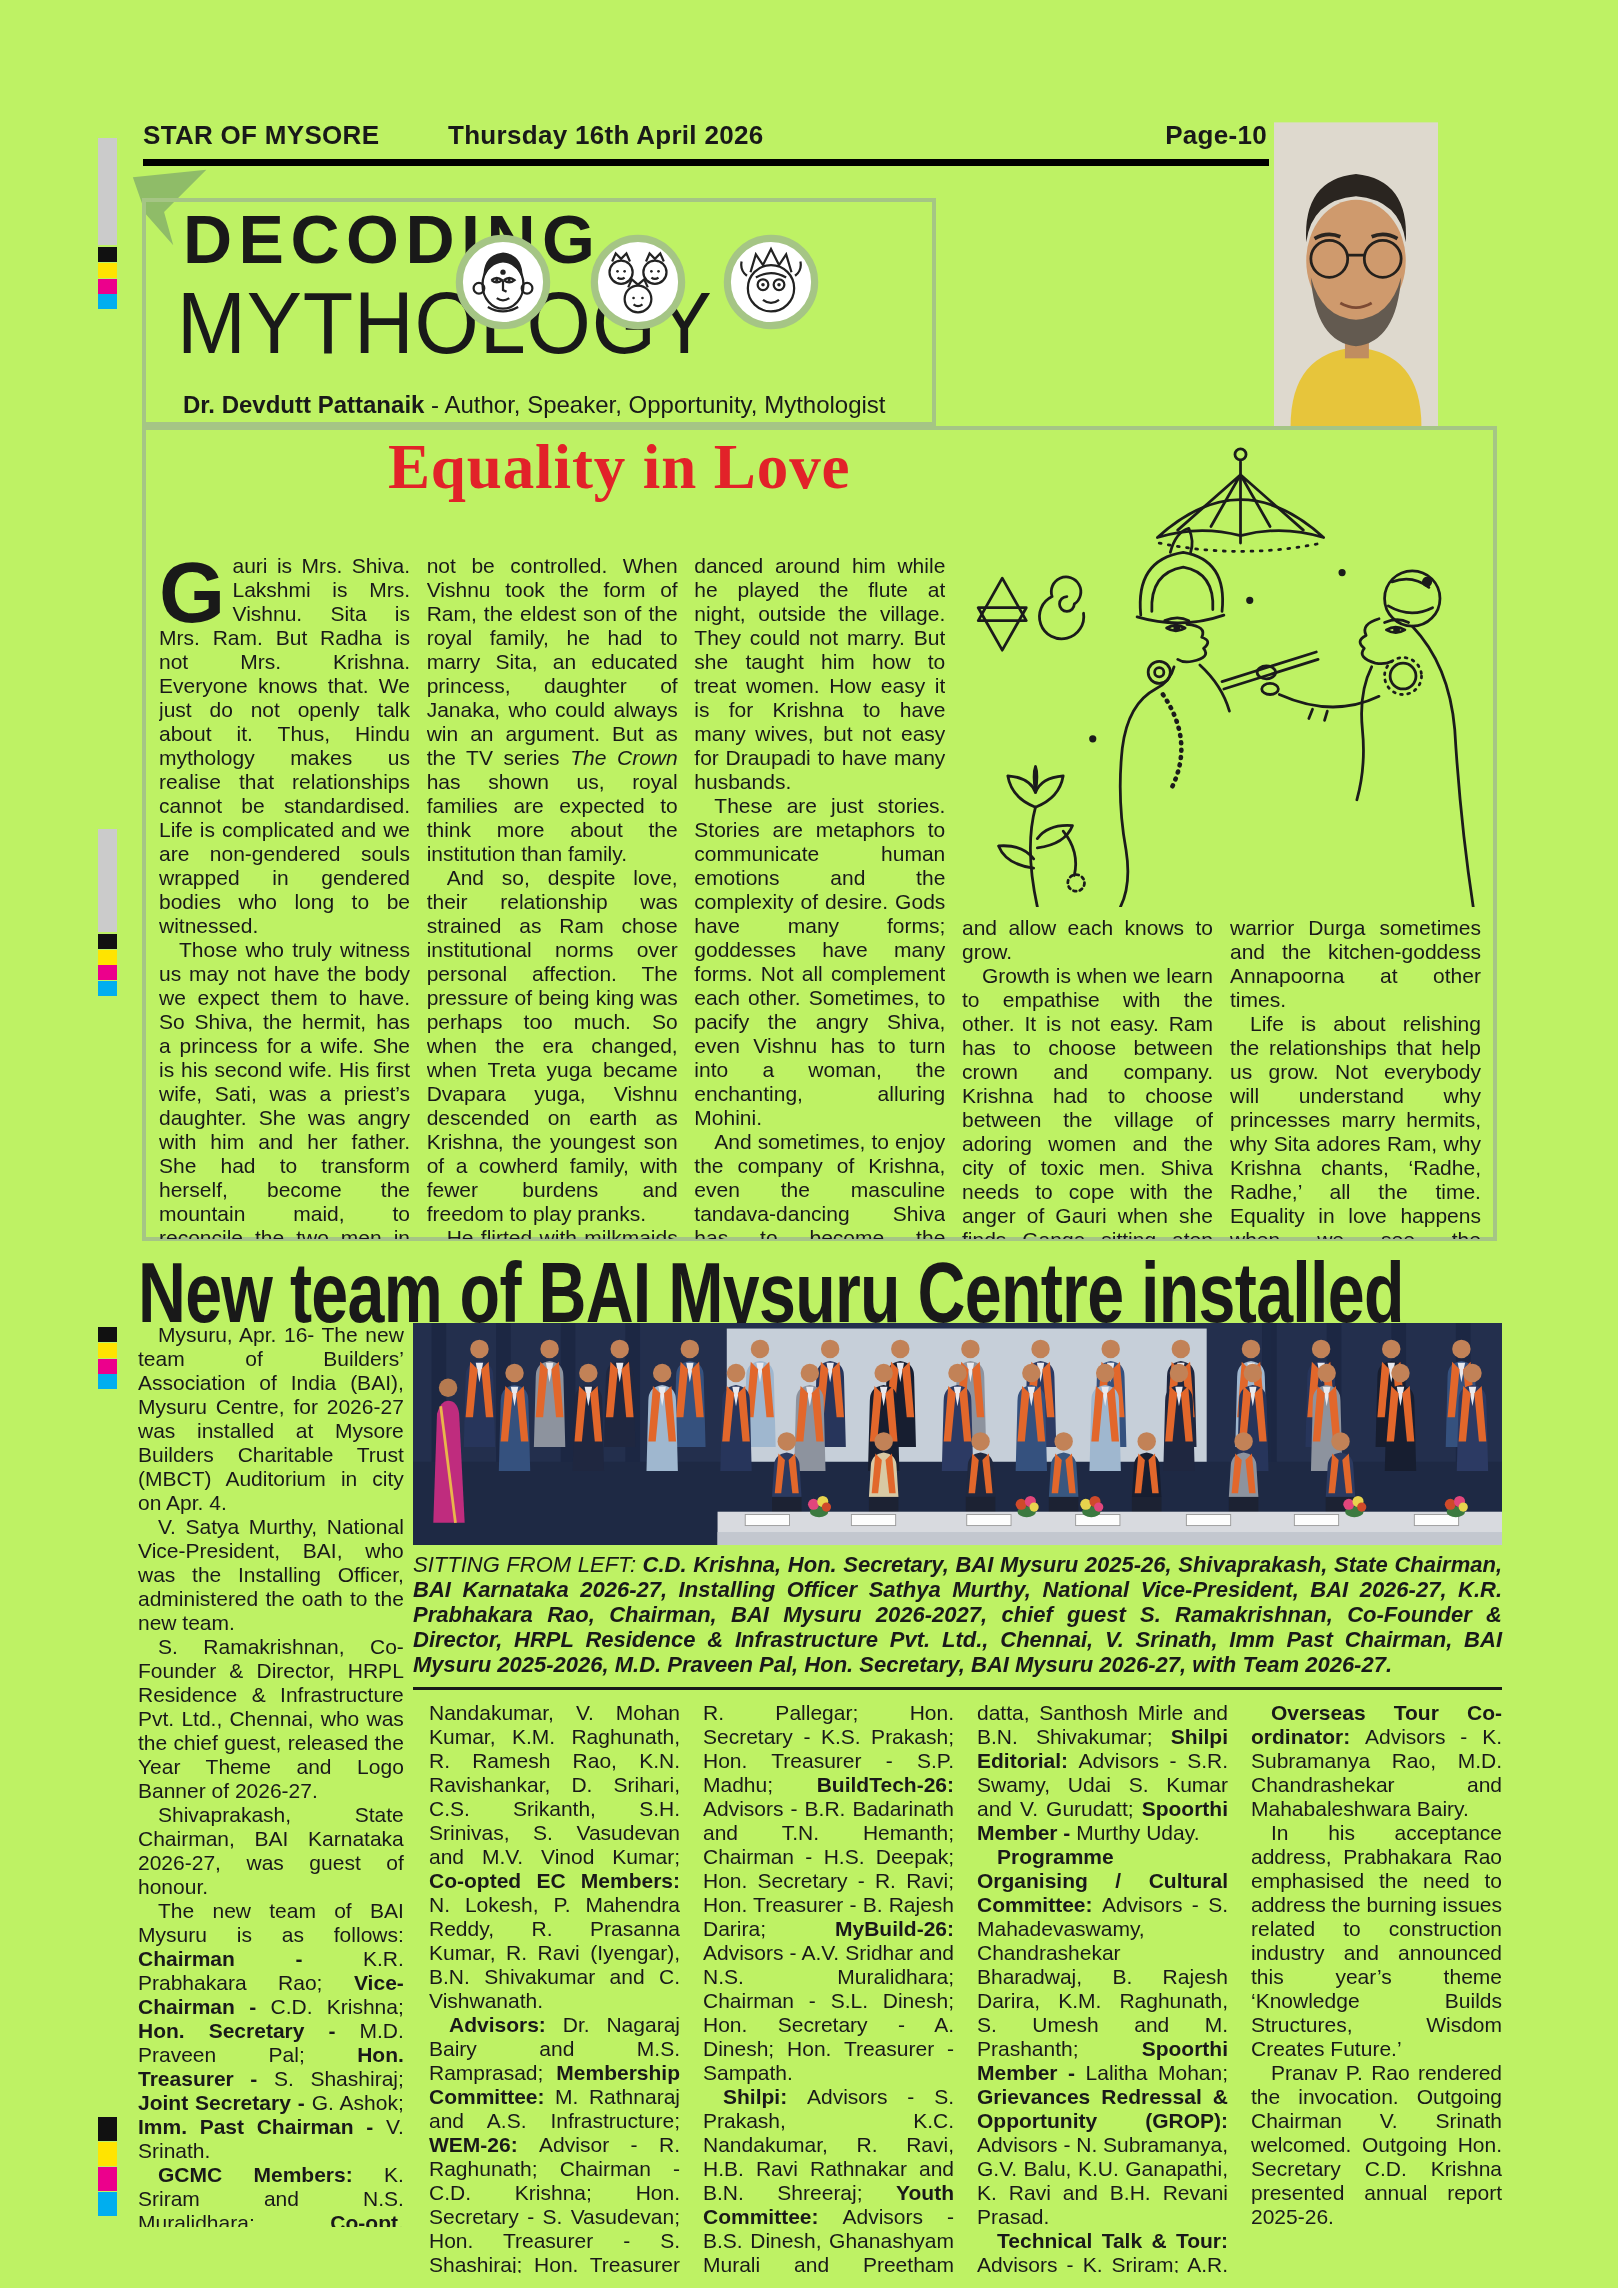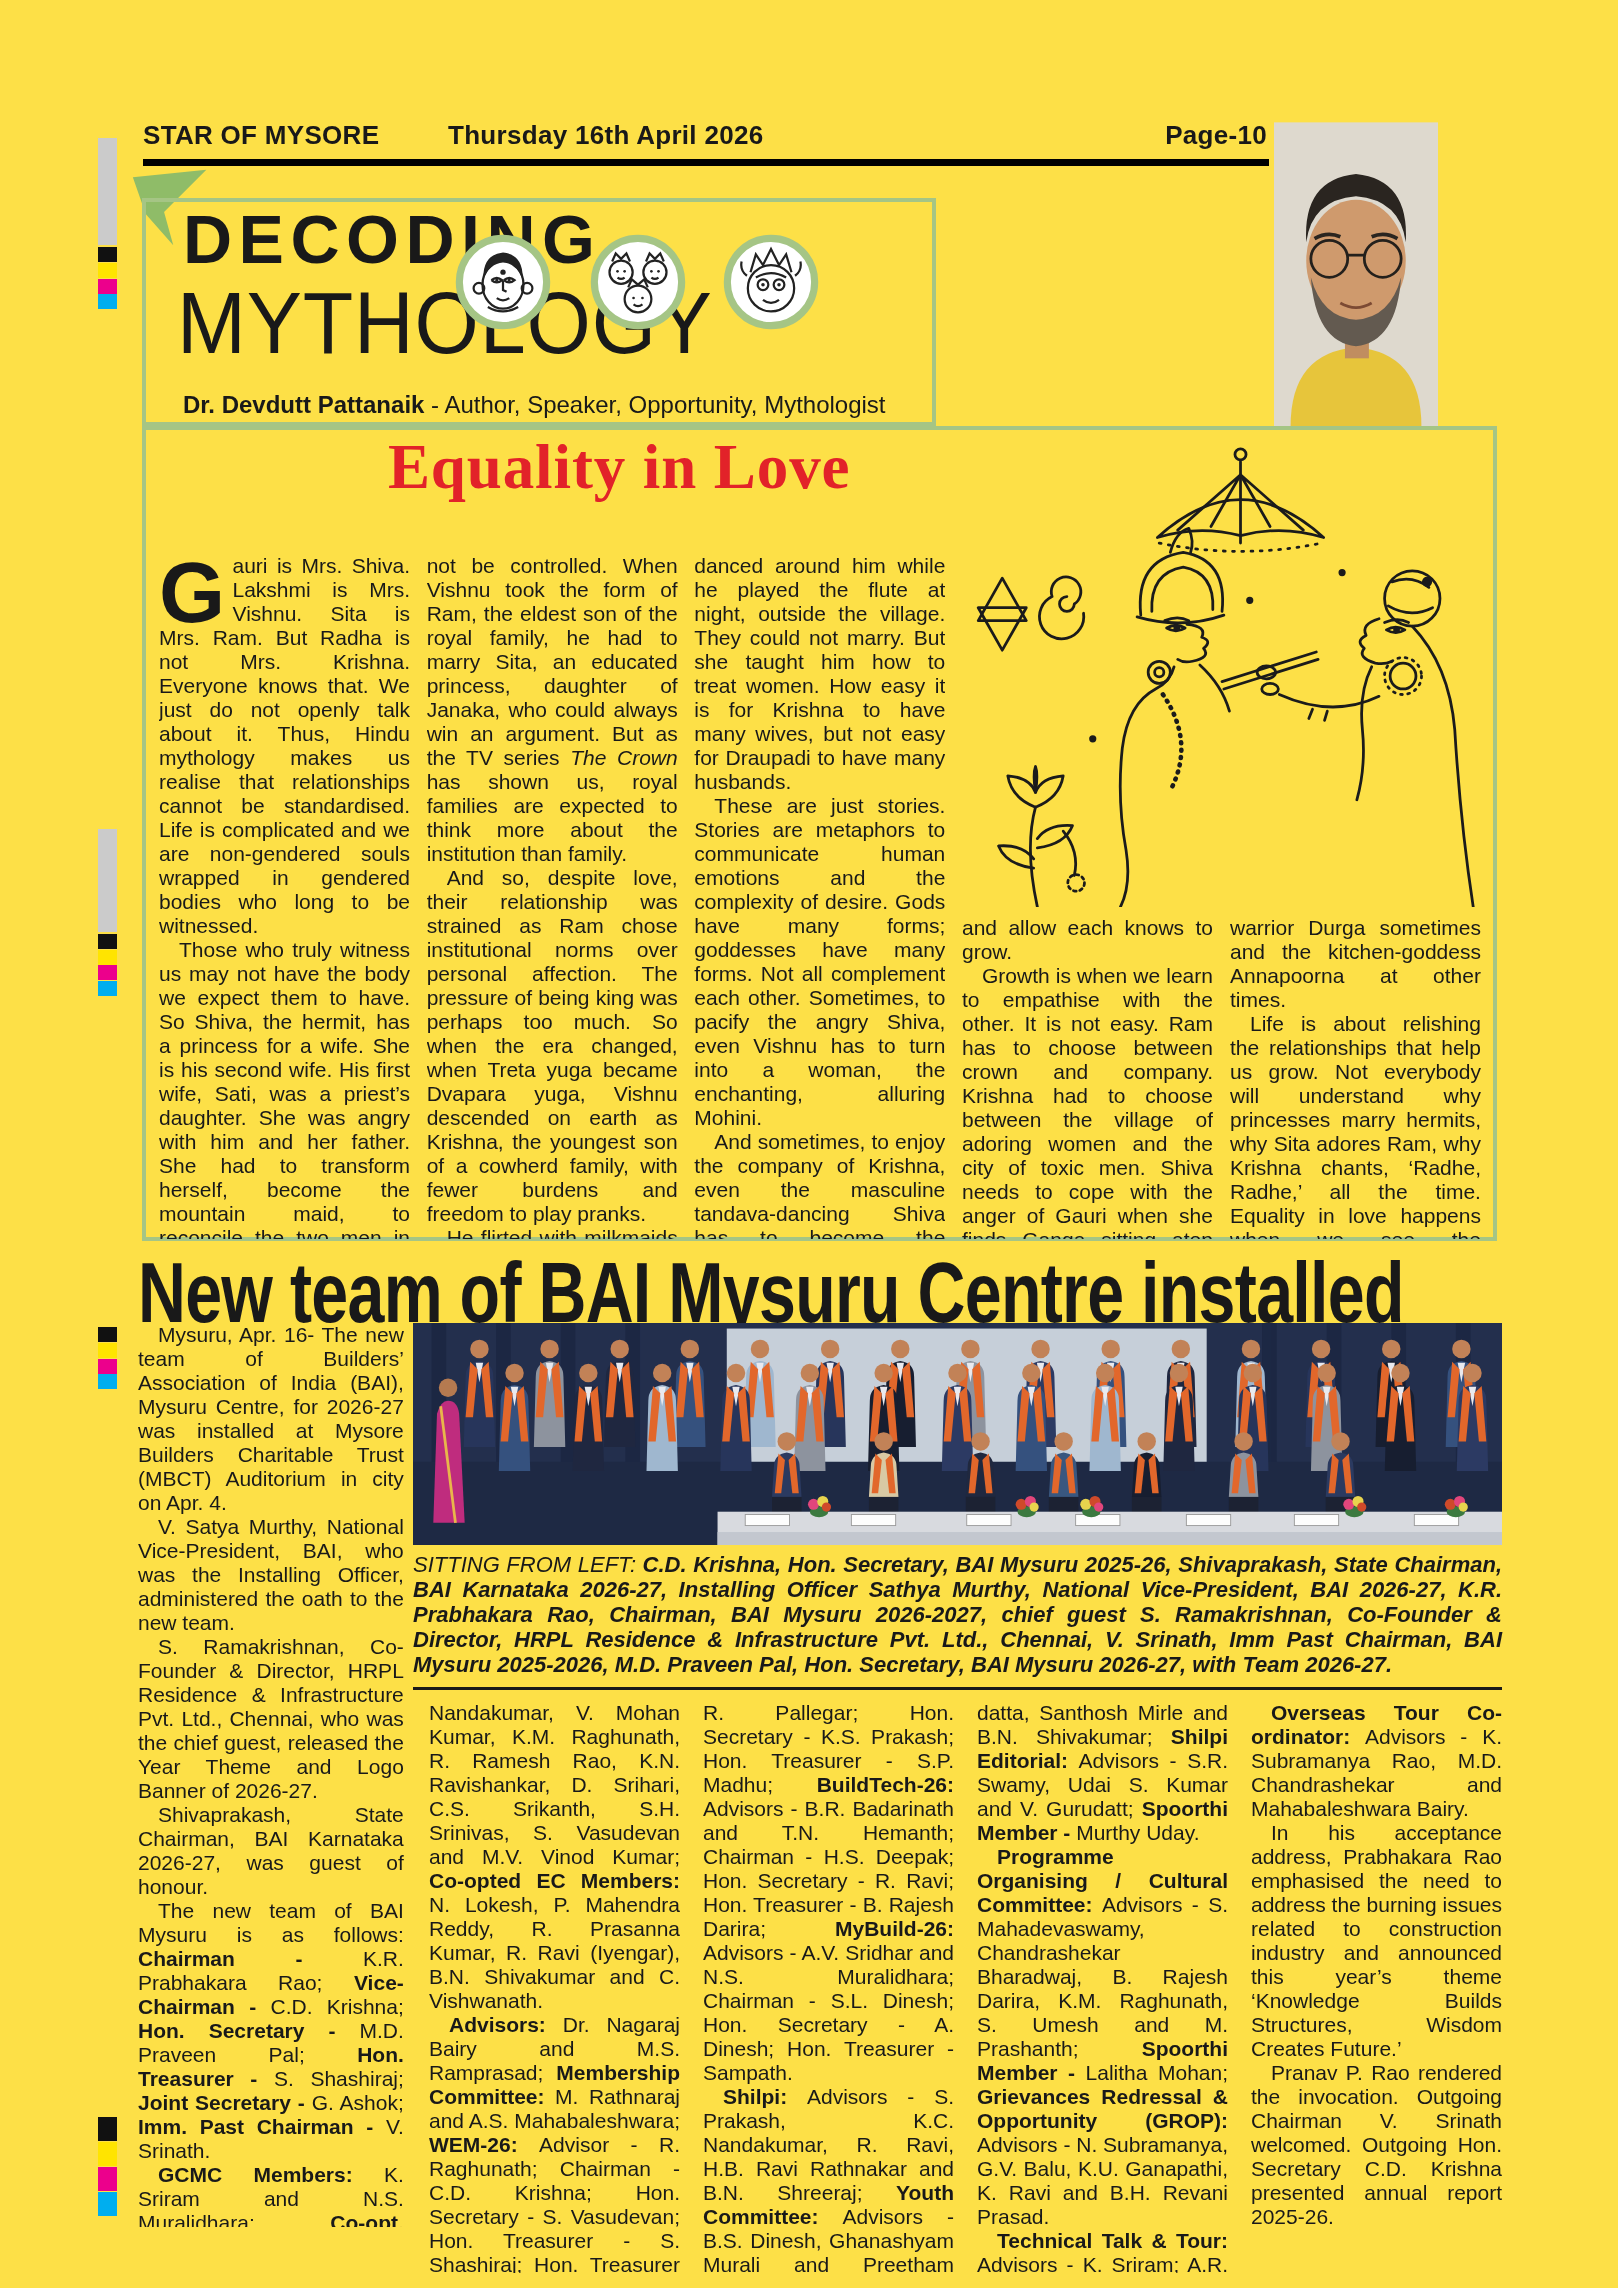--- a/index.html
+++ b/index.html
@@ -1,16 +1,16 @@
 <!DOCTYPE html>
 <html style="font-size:14.8px"><head>
 <meta charset="utf-8">
 <style>
   html,body{margin:0;padding:0;background:#ffffff;}
-  .sheet{position:relative;width:1619px;height:2289px;background:#fde047;overflow:hidden;
+  .sheet{position:relative;width:1619px;height:2289px;background:#bef264;overflow:hidden;
          font-family:"Liberation Sans",sans-serif;color:#191919;}
   
   .reg{position:absolute;left:98px;width:18.5px;}
   
   .page-header{position:absolute;left:143px;top:120px;width:1124px;display:flex;align-items:baseline;
                font-weight:bold;font-size:26px;letter-spacing:0.3px;}
   .page-header .nm{width:305px;}
   .page-header .pg{margin-left:auto;}
   .hrule{position:absolute;left:143px;top:159px;width:1126px;height:6.5px;background:#000;}
   
@@ -378,21 +378,21 @@
         </g>
       </svg>
 
       <div class="bai-caption">
           <p><span>SITTING FROM LEFT: </span><span class="bold">C.D. Krishna, Hon. Secretary, BAI Mysuru 2025-26, Shivaprakash, State Chairman, BAI Karnataka 2026-27, Installing Officer Sathya Murthy, National Vice-President, BAI 2026-27, K.R. Prabhakara Rao, Chairman, BAI Mysuru 2026-2027, chief guest S. Ramakrishnan, Co-Founder &amp; Director, HRPL Residence &amp; Infrastructure Pvt. Ltd., Chennai, V. Srinath, Imm Past Chairman, BAI  Mysuru 2025-2026, M.D. Praveen Pal, Hon. Secretary, BAI Mysuru 2026-27, with Team 2026-27.</span></p>
         </div>
 
       <div class="bai-cols">
         <div class="newscol">
             <p class="noindent"><span>Nandakumar, V. Mohan Kumar, K.M. Raghunath, R. Ramesh Rao, K.N. Ravishankar, D. Srihari, C.S. Srikanth, S.H. Srinivas, S. Vasudevan and M.V. Vinod Kumar; </span><span class="bold">Co-opted EC Members: </span><span>N. Lokesh, P. Mahendra Reddy, R. Prasanna Kumar, R. Ravi (Iyengar), B.N. Shivakumar and C. Vishwanath.</span></p>
-            <p><span class="bold">Advisors: </span><span>Dr. Nagaraj Bairy and M.S. Ramprasad; </span><span class="bold">Membership Committee: </span><span>M. Rathnaraj and A.S. Mahabaleshwara; </span><span class="bold">WEM-26: </span><span>Advisor - R. Raghunath; Chairman - C.D. Krishna; Hon. Secretary - S. Vasudevan; Hon. Treasurer - S. Shashiraj; Hon. Treasurer - Venktesh Prasad.</span></p>
+            <p><span class="bold">Advisors: </span><span>Dr. Nagaraj Bairy and M.S. Ramprasad; </span><span class="bold">Membership Committee: </span><span>M. Rathnaraj and A.S. Infrastructure; </span><span class="bold">WEM-26: </span><span>Advisor - R. Raghunath; Chairman - C.D. Krishna; Hon. Secretary - S. Vasudevan; Hon. Treasurer - S. Shashiraj; Hon. Treasurer - Venktesh Prasad.</span></p>
           </div>
         <div class="newscol">
             <p class="noindent"><span>R. Pallegar; Hon. Secretary - K.S. Prakash; Hon. Treasurer - S.P. Madhu; </span><span class="bold">BuildTech-26: </span><span>Advisors - B.R. Badarinath and T.N. Hemanth; Chairman - H.S. Deepak; Hon. Secretary - R. Ravi; Hon. Treasurer - B. Rajesh Darira; </span><span class="bold">MyBuild-26: </span><span>Advisors - A.V. Sridhar and N.S. Muralidhara; Chairman - S.L. Dinesh; Hon. Secretary - A. Dinesh; Hon. Treasurer - Sampath.</span></p>
             <p><span class="bold">Shilpi: </span><span>Advisors - S. Prakash, K.C. Nandakumar, R. Ravi, H.B. Ravi Rathnakar and B.N. Shreeraj; </span><span class="bold">Youth Committee: </span><span>Advisors - B.S. Dinesh, Ghanashyam Murali and Preetham Sridhar; </span></p>
           </div>
         <div class="newscol">
             <p class="noindent"><span>datta, Santhosh Mirle and B.N. Shivakumar; </span><span class="bold">Shilpi Editorial: </span><span>Advisors - S.R. Swamy, Udai S. Kumar and V. Gurudatt; </span><span class="bold">Spoorthi Member - </span><span>Murthy Uday.</span></p>
             <p><span class="bold">Programme Organising / Cultural Committee: </span><span>Advisors - S. Mahadevaswamy, Chandrashekar Bharadwaj, B. Rajesh Darira, K.M. Raghunath, S. Umesh and M. Prashanth; </span><span class="bold">Spoorthi Member - </span><span>Lalitha Mohan; </span><span class="bold">Grievances Redressal &amp; Opportunity (GROP): </span><span>Advisors - N. Subramanya, G.V. Balu, K.U. Ganapathi, K. Ravi and B.H. Revani Prasad.</span></p>
             <p><span class="bold">Technical Talk &amp; Tour: </span><span>Advisors - K. Sriram; A.R. Ravindra Bhat, P. Puttaswamy, K. Sathish Mohan, S.H. Srinivas, H. Ash-</span></p>
           </div>

